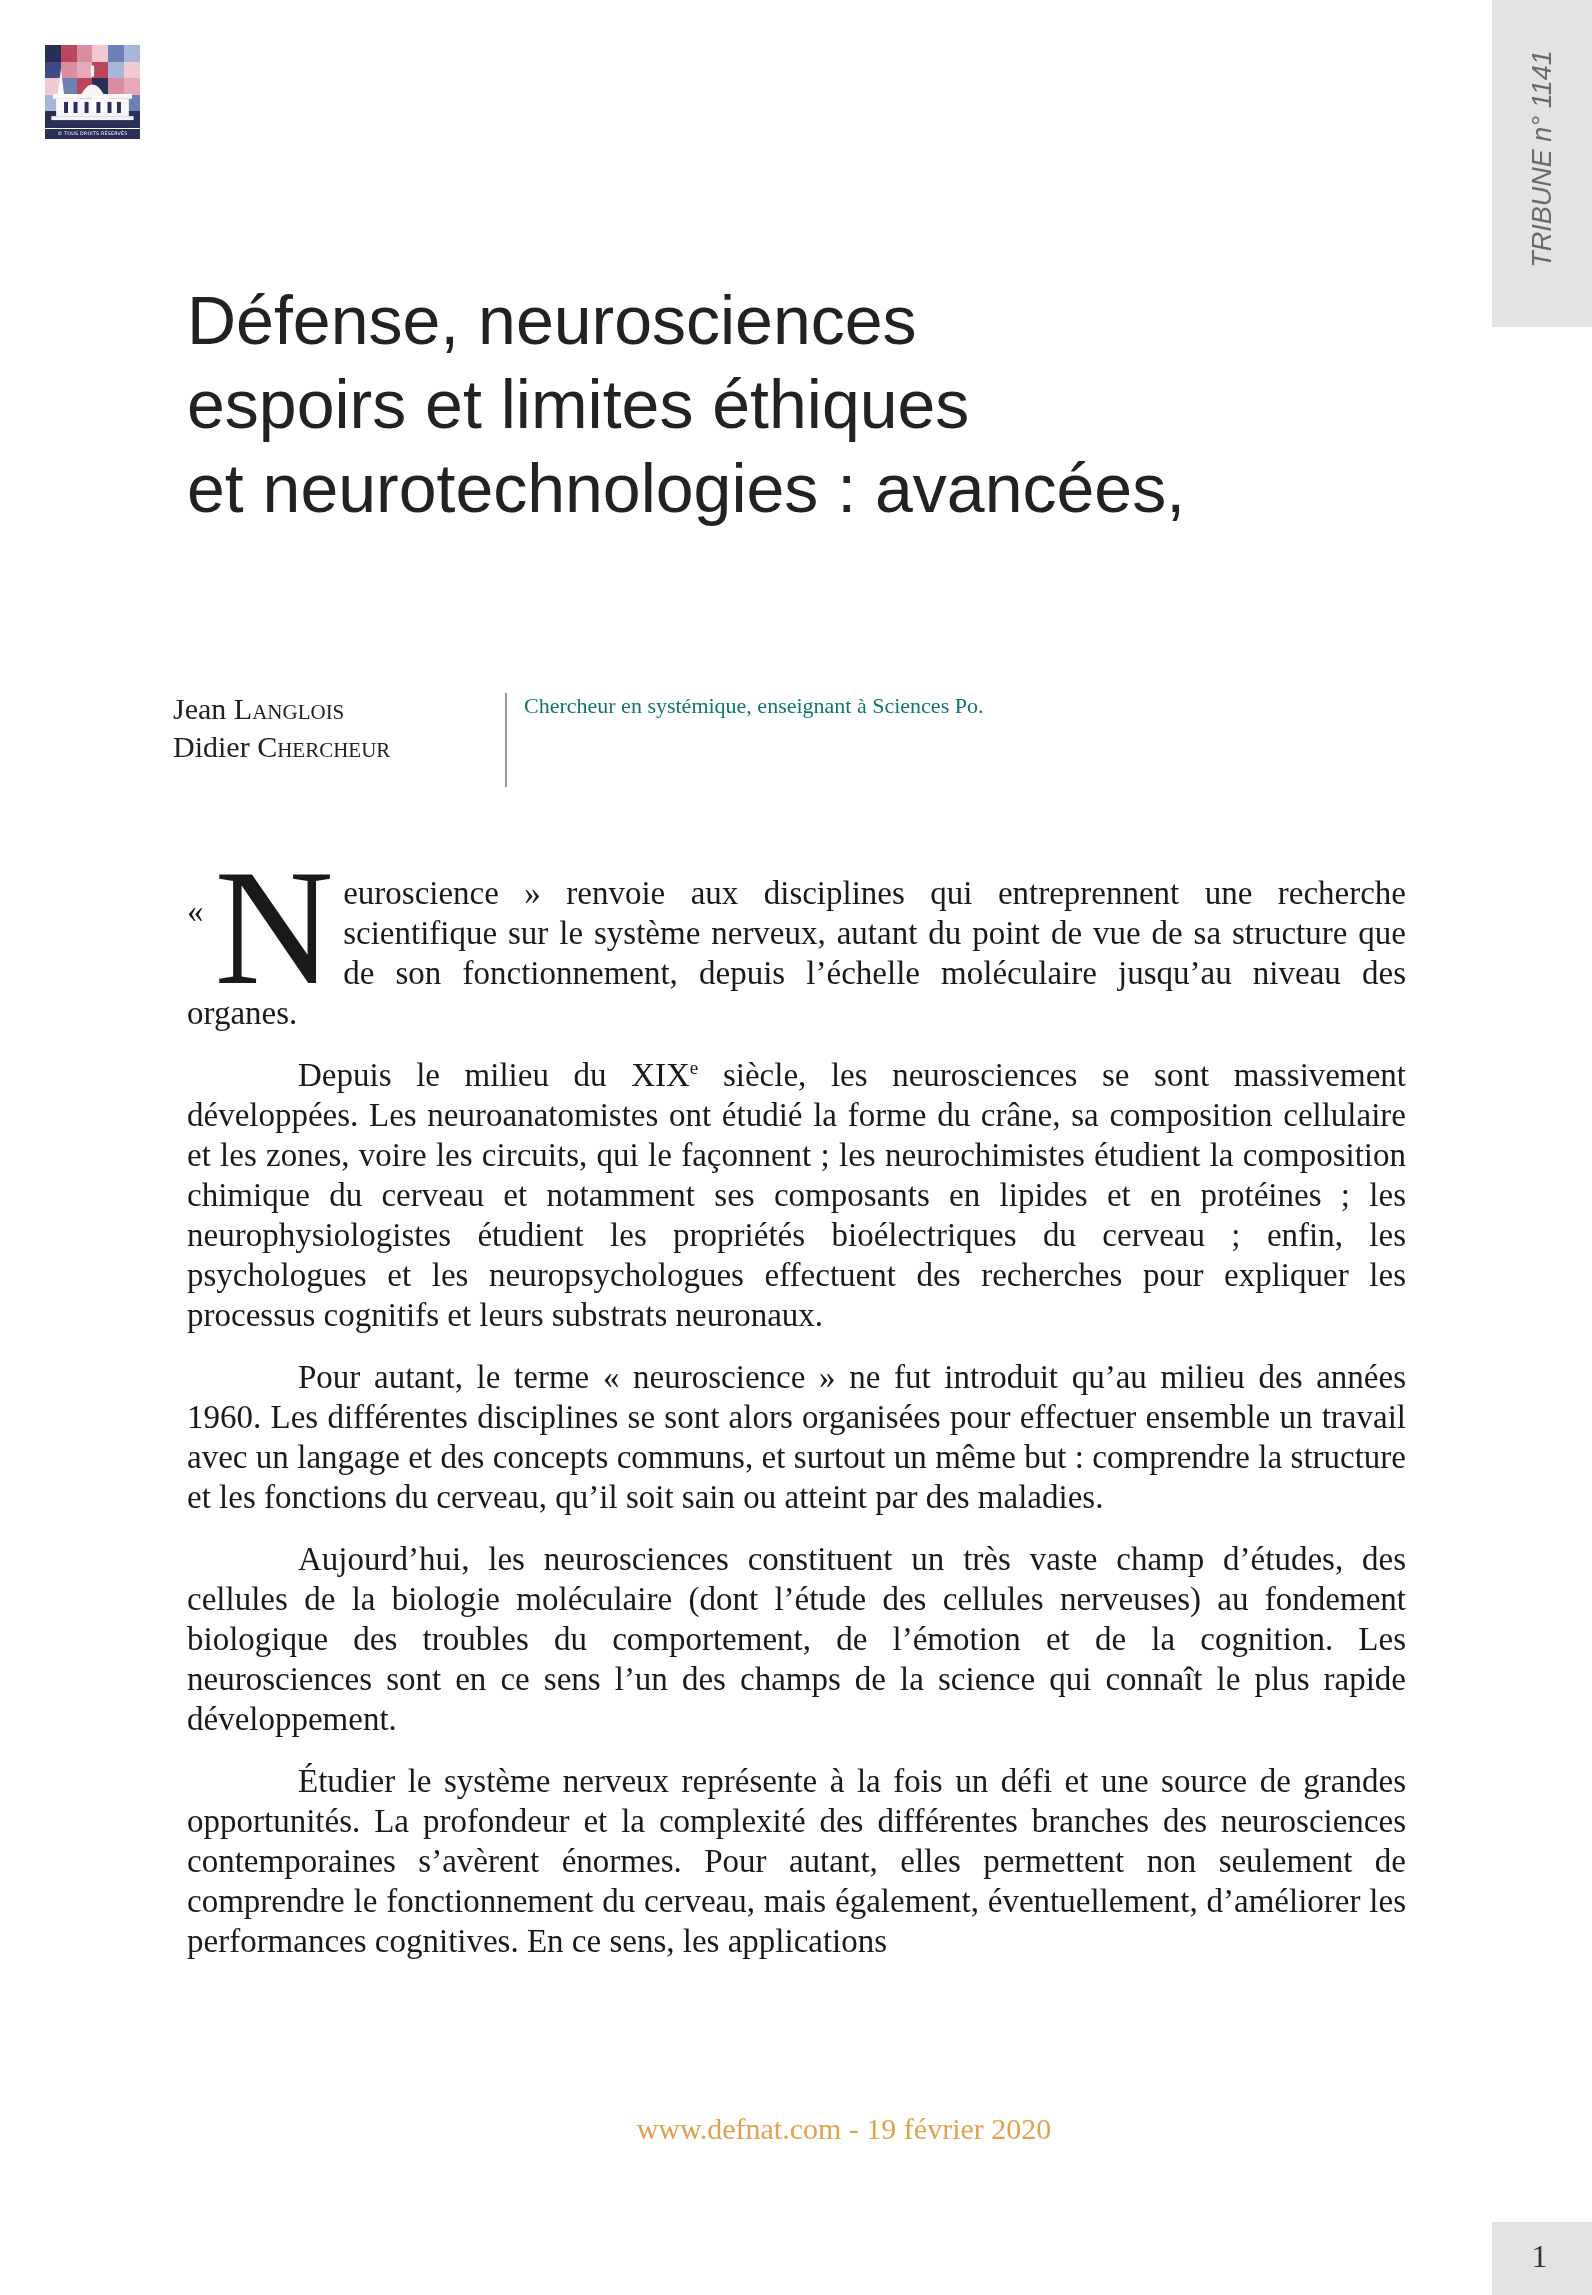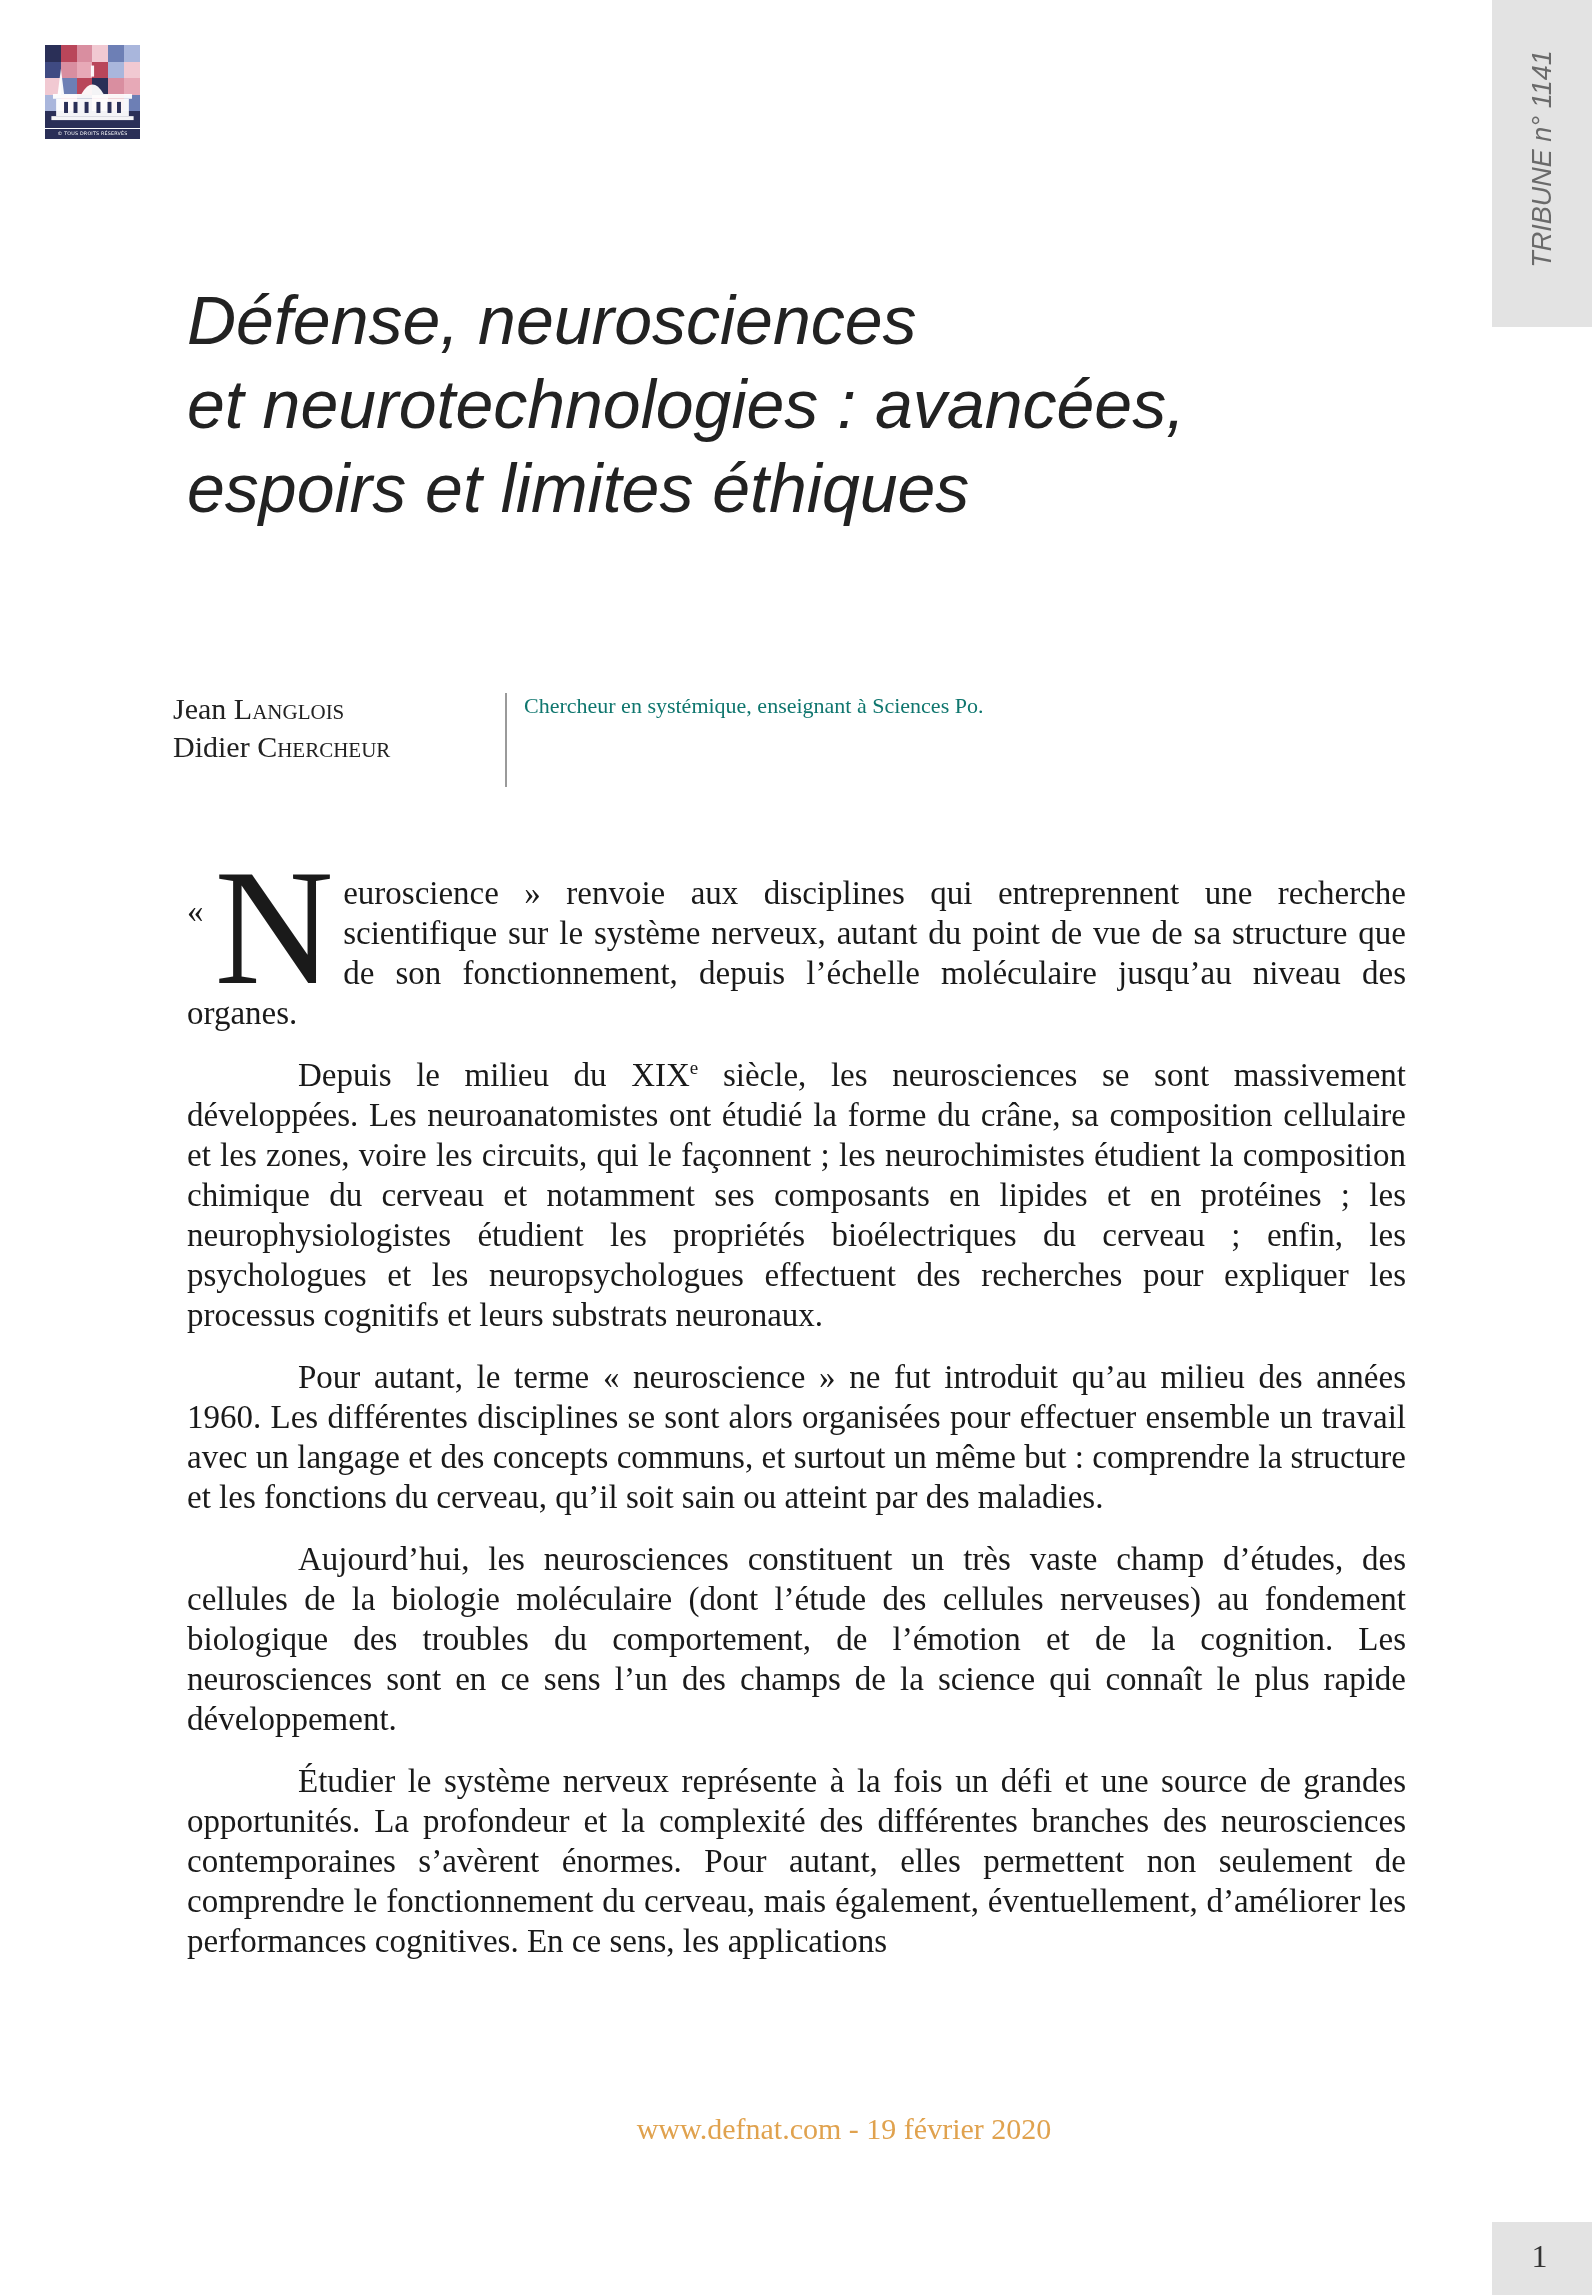--- a/index.html
+++ b/index.html
@@ -7,21 +7,21 @@
 
   .logo { position: absolute; left: 45px; top: 45px; width: 95px; height: 95px; }
   .logo-mosaic { position: absolute; left: 0; top: 0; width: 95px; height: 83px; display: grid; grid-template-columns: repeat(6, 1fr); grid-template-rows: repeat(5, 1fr); overflow: hidden; }
   .logo-mosaic span { display: block; }
   .logo-building { position: absolute; left: 0; top: 0; width: 95px; height: 83px; }
   .logo-caption { position: absolute; left: 0; top: 84px; width: 95px; height: 9.5px; background: #2a2f57; color: #ffffff; font-family: "DejaVu Sans", sans-serif; font-size: 4.8px; line-height: 9.5px; text-align: center; letter-spacing: 0.2px; }
 
   .side-tab { position: absolute; left: 1492px; top: 0; width: 101px; height: 327px; background: #e3e3e3; }
   .side-tab-label { position: absolute; left: 1542px; top: 159px; transform: translate(-50%, -50%) rotate(-90deg); white-space: nowrap; font-family: "Liberation Sans", sans-serif; font-style: italic; font-size: 27px; color: #6a6a6a; }
 
-  .title { position: absolute; left: 187px; top: 278px; width: 1238px; font-family: "Liberation Sans", sans-serif; font-size: 68px; line-height: 84px; color: #222222; font-weight: normal; margin: 0; font-style: italic; }
+  .title { position: absolute; left: 187px; top: 278px; width: 1238px; font-family: "Liberation Sans", sans-serif; font-size: 68px; line-height: 84px; color: #222222; font-weight: normal; margin: 0; }
   .title .line { display: block; white-space: nowrap; }
 
   .authors { position: absolute; left: 173px; top: 690px; font-size: 30px; line-height: 38px; color: #222; }
   .author { display: block; white-space: nowrap; }
   .sc { font-variant: small-caps; }
   .author-divider { position: absolute; left: 505px; top: 693px; width: 1.6px; height: 94px; background: #9a9a9a; }
   .affiliations { position: absolute; left: 524px; top: 692px; width: 882px; font-size: 22px; line-height: 27px; color: #0f766e; text-align: justify; }
   .affiliations p { margin: 0 0 3.2px 0; }
 
   .body { position: absolute; left: 187px; top: 873px; width: 1219px; font-size: 33px; line-height: 40px; color: #1a1a1a; text-align: justify; hyphens: auto; }
@@ -91,22 +91,22 @@
     </g>
   </svg>
   <div class="logo-caption">© TOUS DROITS RÉSERVÉS</div>
 </div>
 
 <div class="side-tab"></div>
 <div class="side-tab-label">TRIBUNE n° 1141</div>
 
 <h1 class="title">
   <span class="line">Défense, neurosciences</span>
+  <span class="line">espoirs et limites éthiques</span>
   <span class="line">et neurotechnologies : avancées,</span>
-  <span class="line">espoirs et limites éthiques</span>
 </h1>
 
 <div class="authors">
   <span class="author">
     <span>Jean</span>
     <span class="sc">Langlois</span>
   </span>
   <span class="author">
     <span>Didier</span>
     <span class="sc">Chercheur</span>

